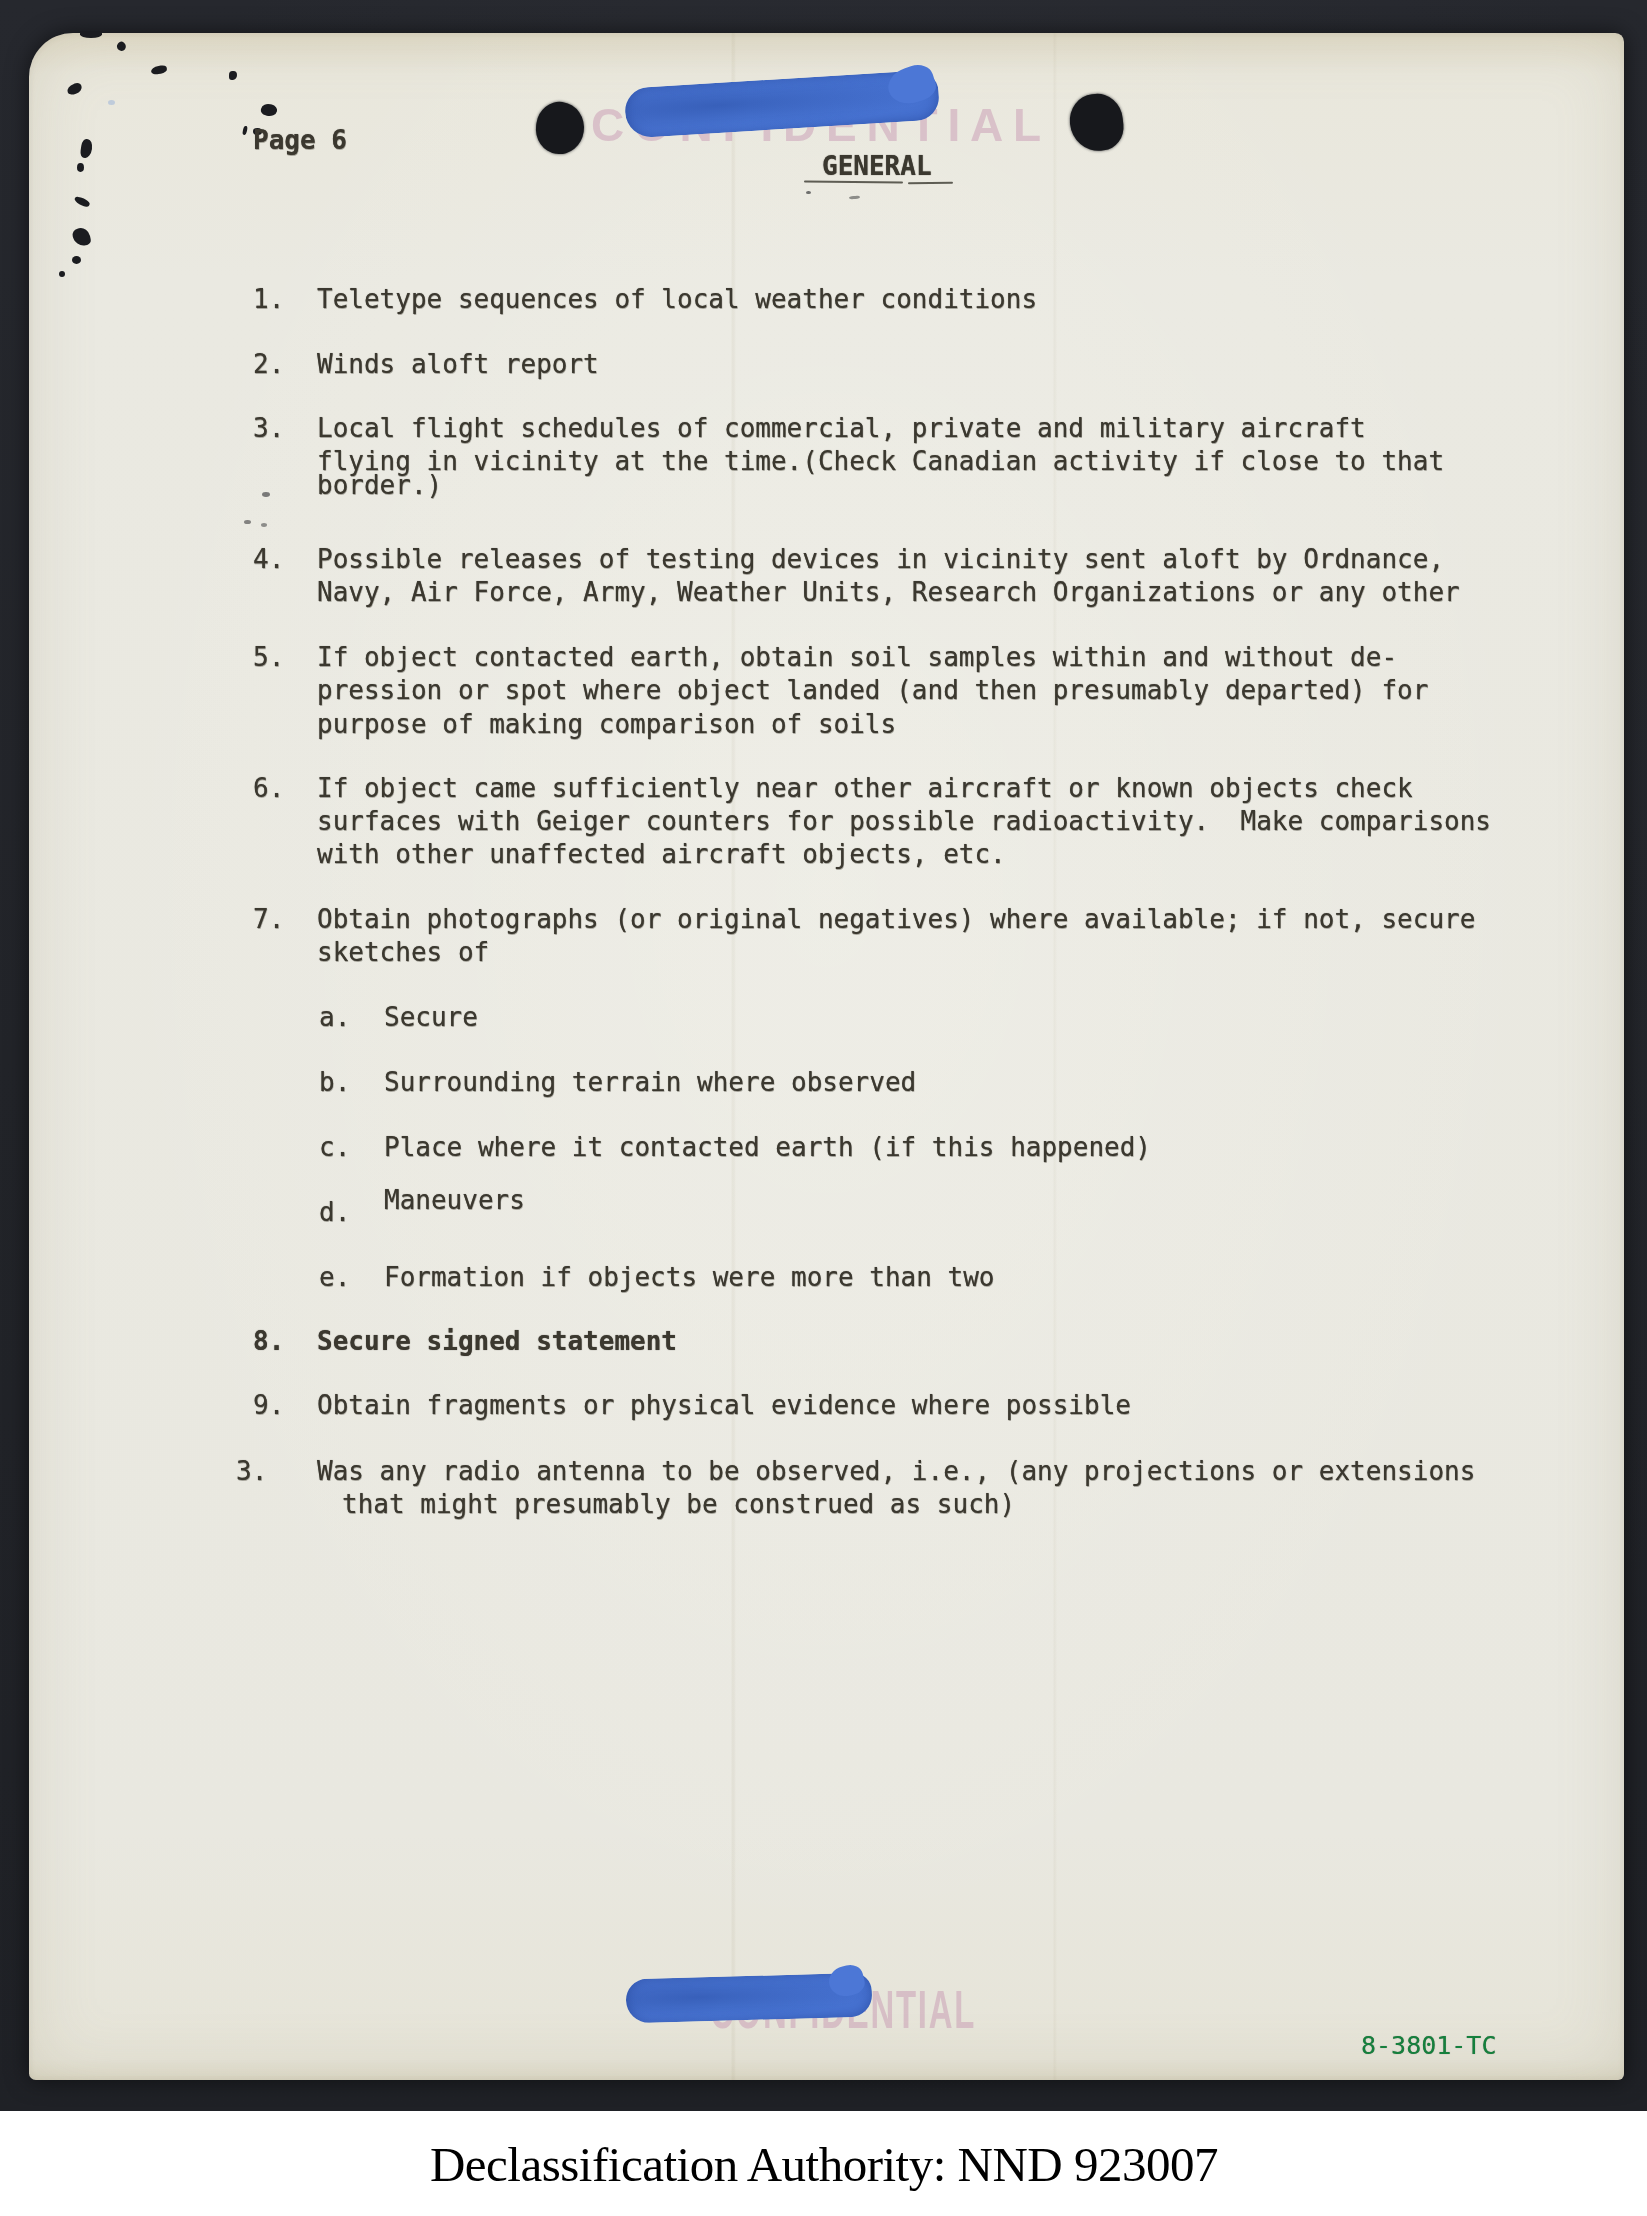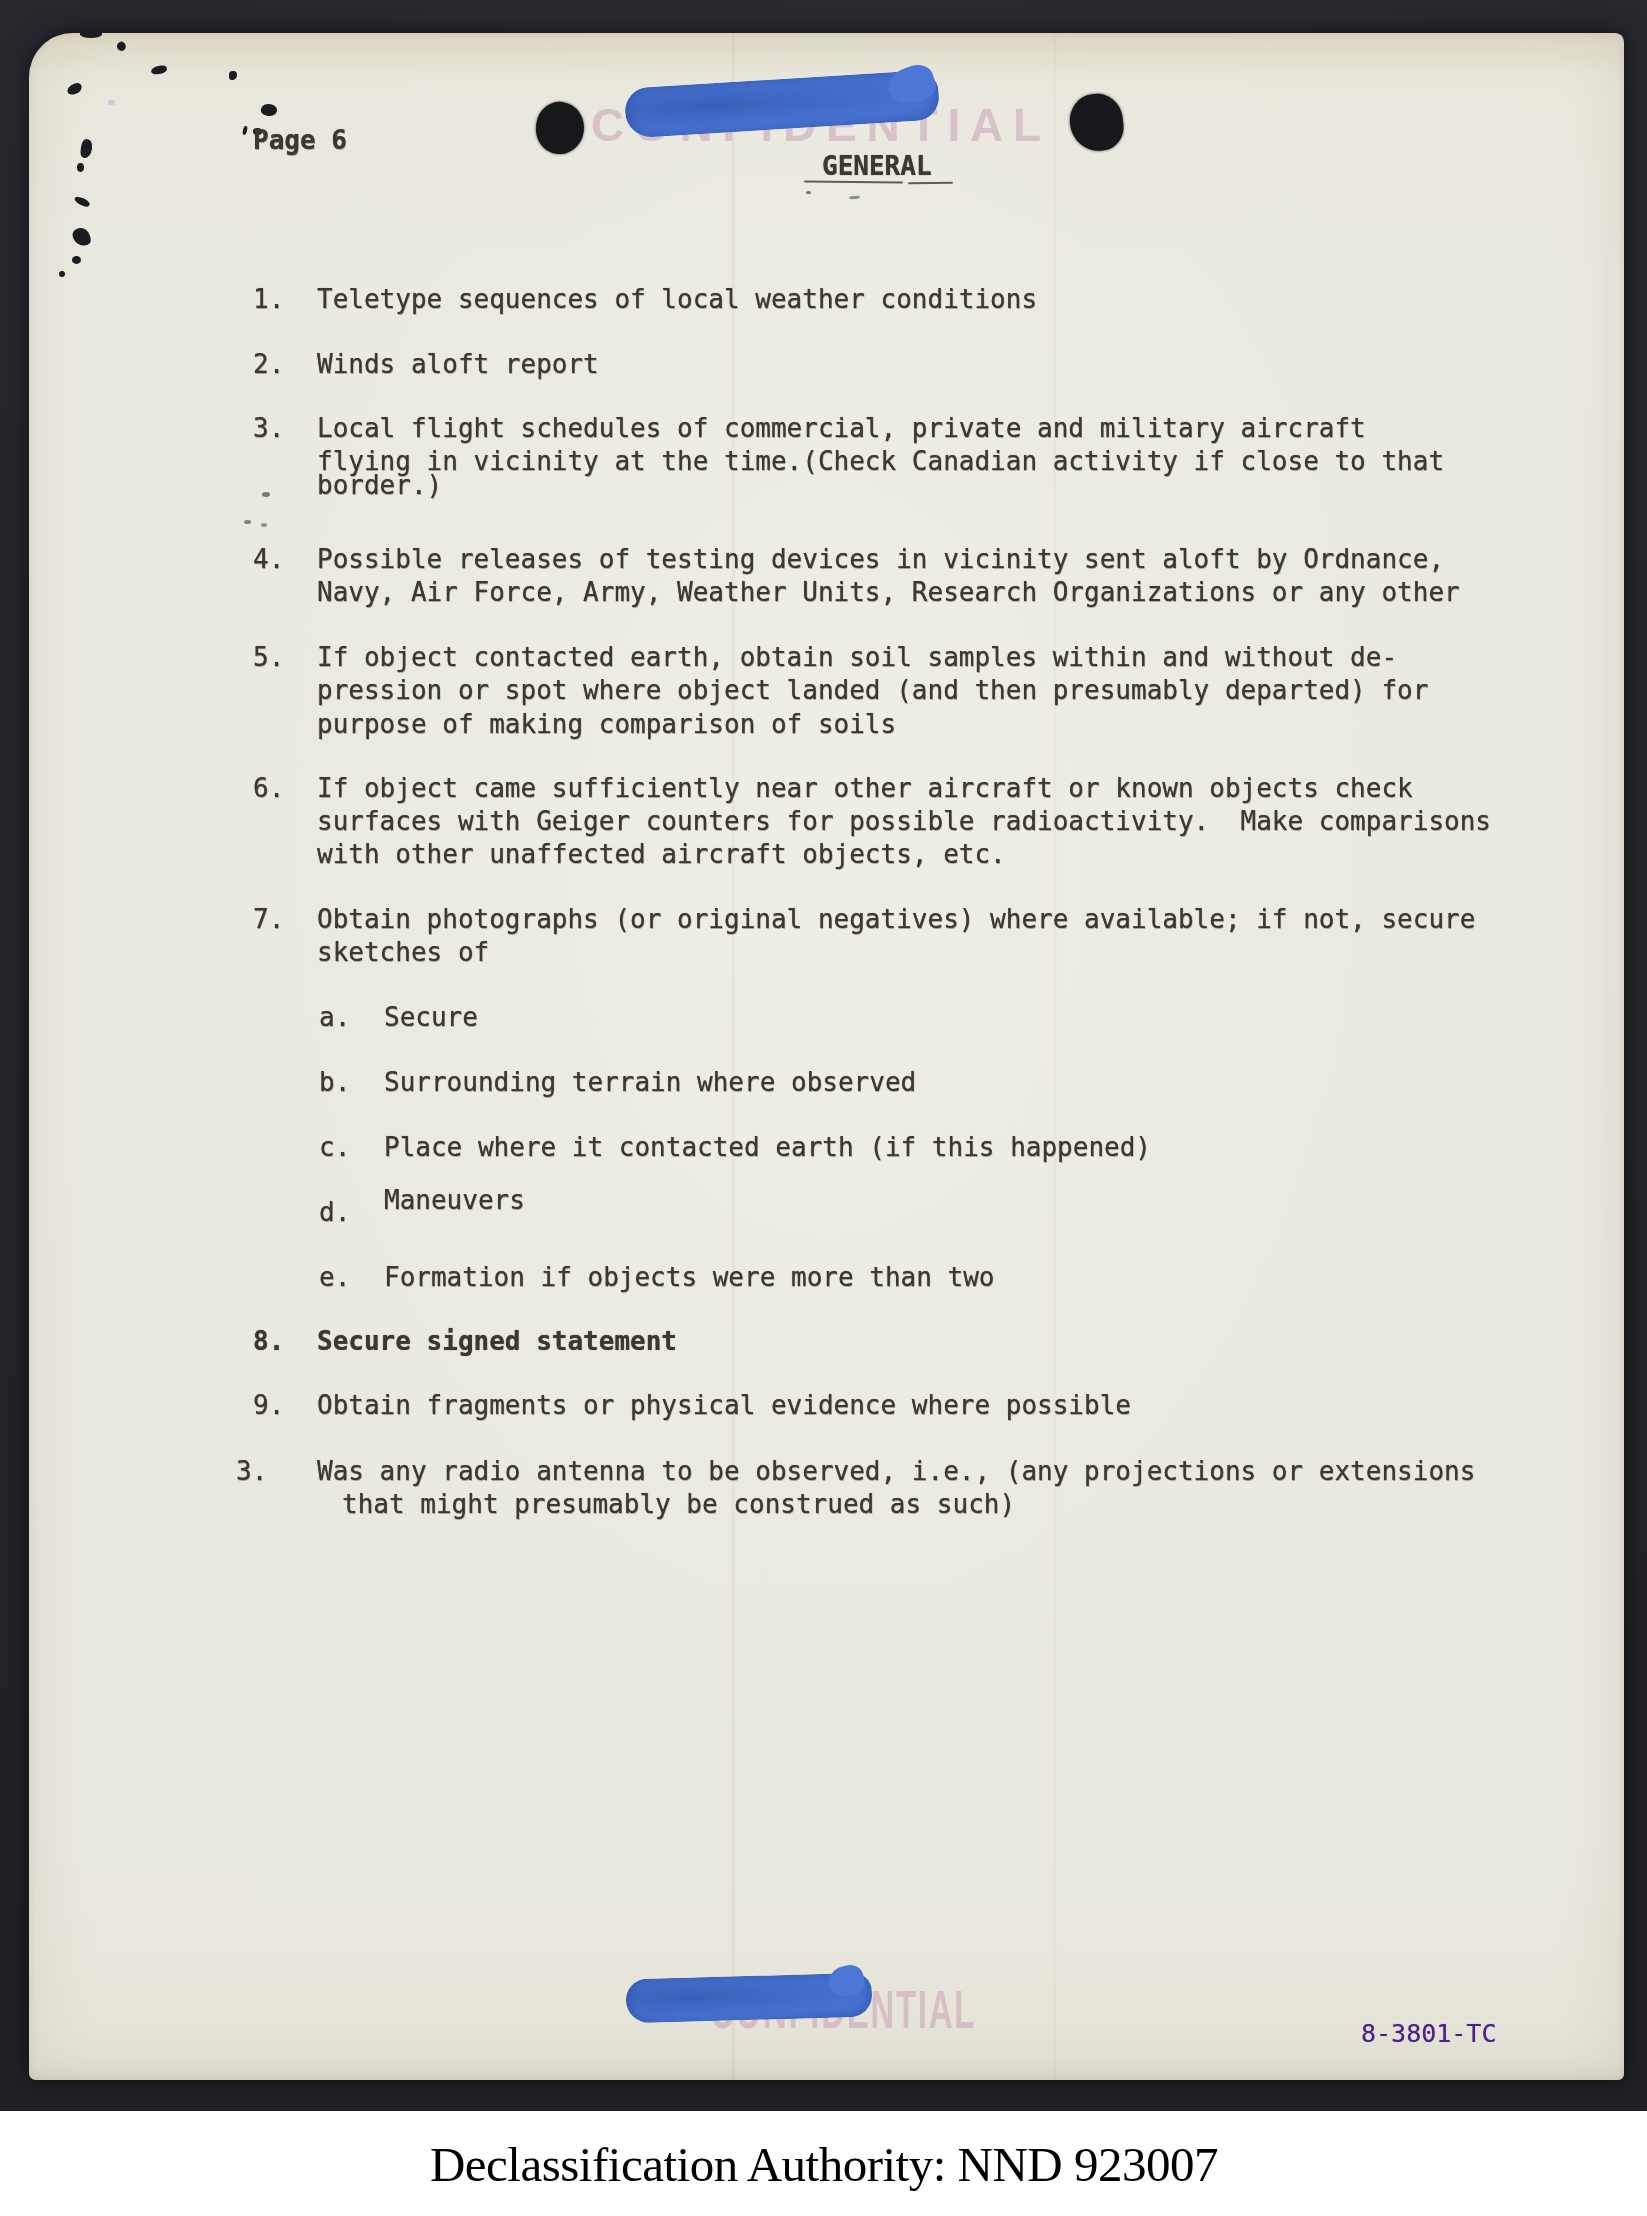--- a/index.html
+++ b/index.html
@@ -23,22 +23,22 @@
   .heading-underline{position:absolute;background:#36342c;opacity:.78;border-radius:1.5px;}
   .punch-hole{position:absolute;background:#17181c;box-shadow:0 0 2.9px rgba(23,24,28,.8);}
   .ghost-stamp{position:absolute;font-family:"Liberation Sans",sans-serif;font-weight:bold;
     color:rgba(189,128,165,.38);white-space:pre;}
   .redaction{position:absolute;background:
       radial-gradient(ellipse at 30% 45%, rgba(31,66,150,.45), rgba(0,0,0,0) 70%),
       linear-gradient(100deg,#4a74d2 0%,#4d7ad9 40%,#4570cf 100%);
     box-shadow: inset 0 0 11.7px rgba(30,60,140,.55);}
   .redaction-bump{position:absolute;background:#4c77d6;}
   .speck{position:absolute;background:#1b1c20;}
-  .doc-number{position:absolute;font-size:25px;color:#4c1d95;white-space:pre;
-    text-shadow:0 0 0.8px rgba(59,56,47,.6);}
+  .doc-number{position:absolute;font-size:25px;color:#15803d;white-space:pre;
+    text-shadow:0 0 0.8px rgba(59,56,47,.6);margin-top:12px;}
   .footer-band{position:absolute;left:0;top:2111px;width:1648px;height:106px;background:#ffffff;
     display:flex;align-items:center;justify-content:center;}
   .footer-text{font-family:"Liberation Serif",serif;font-size:49px;color:#000;letter-spacing:-0.5px;}
 </style>
 </head>
 <body>
 
 <div id="stage">
 
   <div class="scan-bg"></div>

